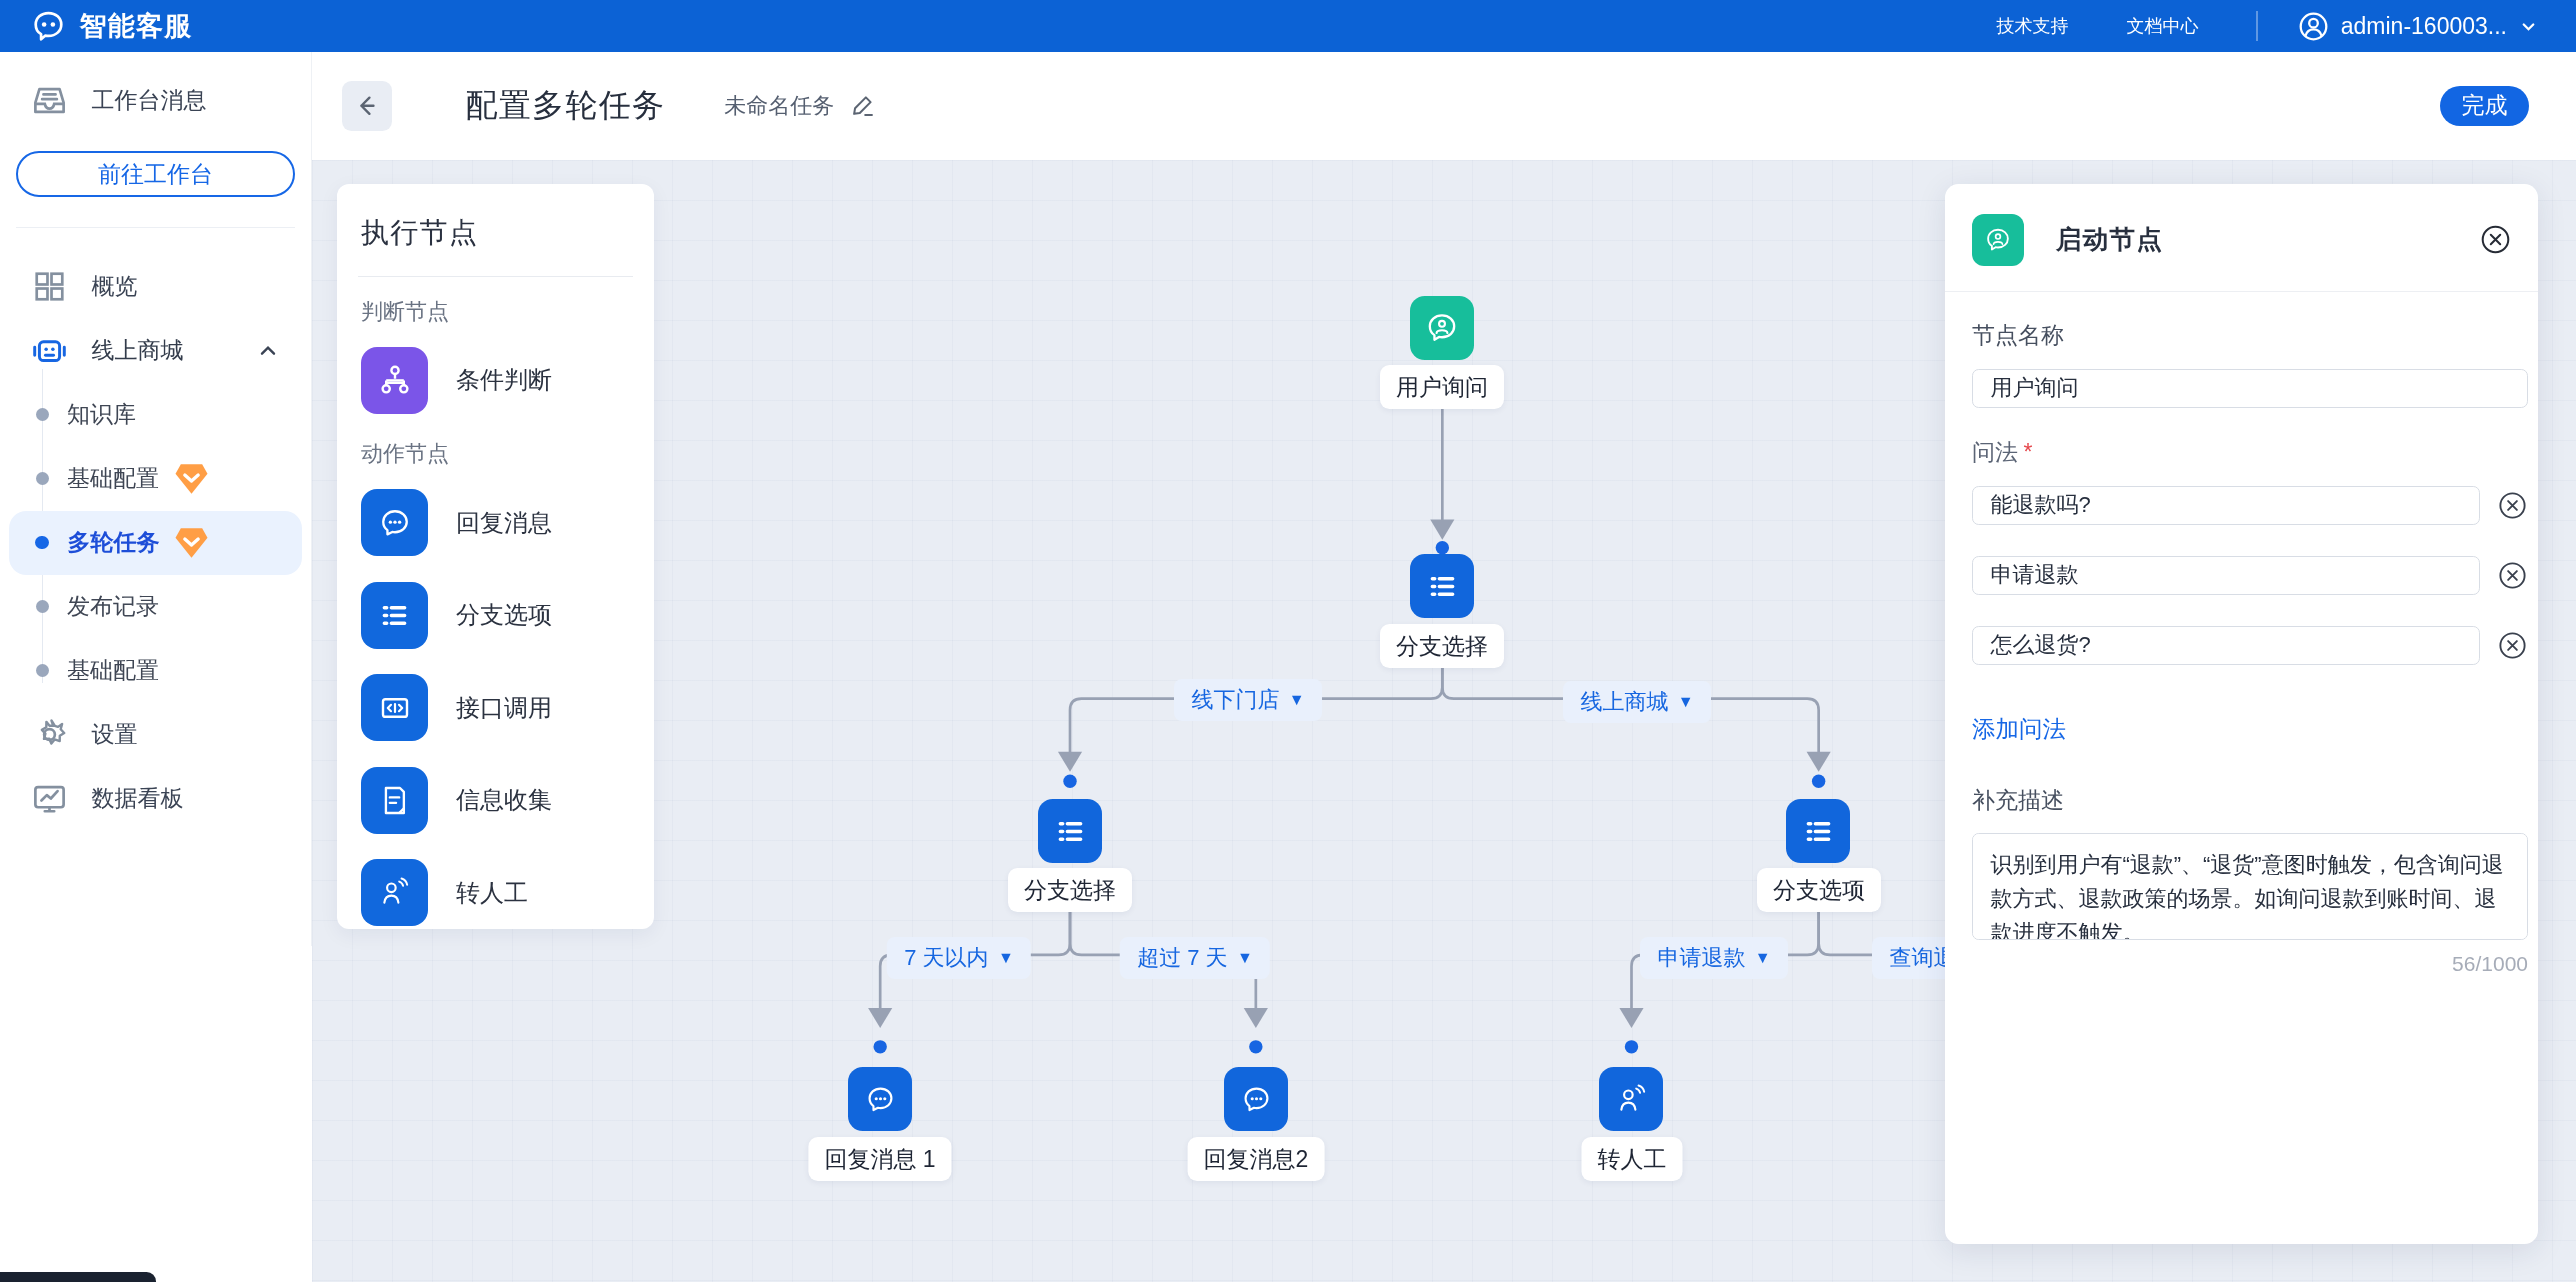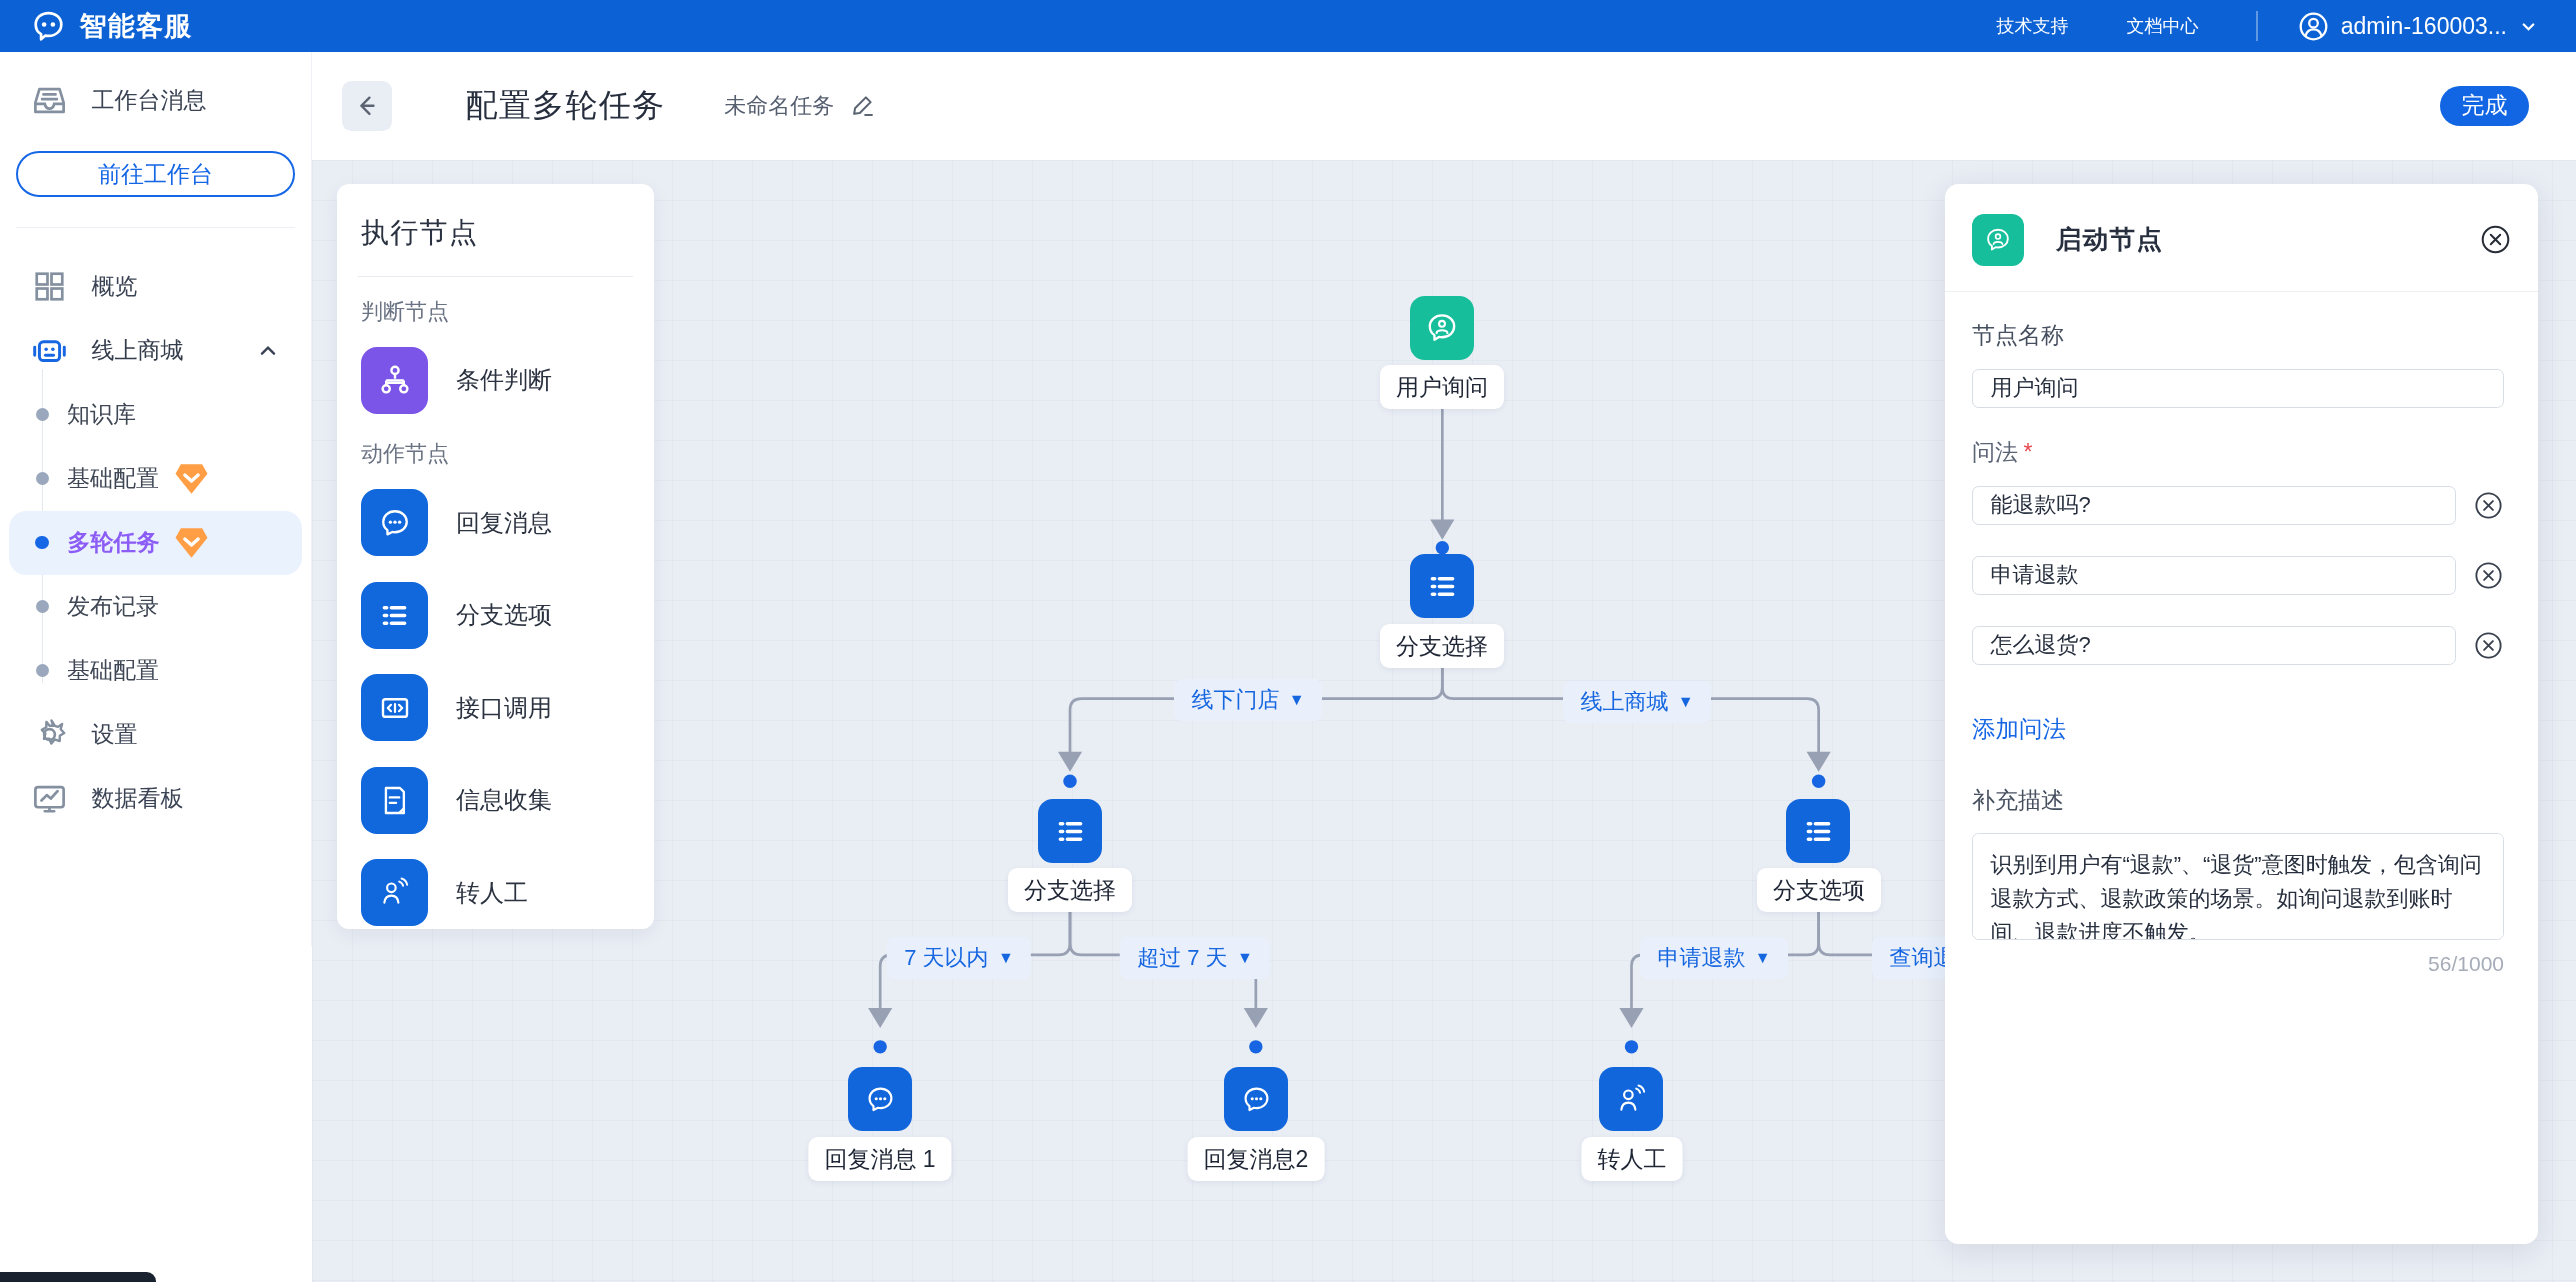--- a/index.html
+++ b/index.html
@@ -20,21 +20,21 @@
   .side-row { display:flex; align-items:center; height:64px; padding-left:29.5px; font-size:23px; color:#3A4354; position:relative; cursor:pointer; }
   .side-row .s-icon { width:39px; height:39px; margin-right:23px; flex:0 0 auto; }
   .side-msg { margin-top:16px; }
   .goto-btn { margin:19px 16px 0 16px; height:46px; border:2px solid #1667E6; border-radius:27px; color:#1667E6; font-size:23px; display:flex; align-items:center; justify-content:center; cursor:pointer; background:#fff; }
   .side-divider { height:1.3px; background:#ECEFF4; margin:29.5px 16px 27px 16px; }
   .chev { position:absolute; right:31px; width:24px; height:24px; }
   .submenu { position:relative; }
   .submenu .rail { position:absolute; left:42px; top:-13.4px; bottom:20px; width:1.3px; background:#E4E9F1; }
   .sub-row { display:flex; align-items:center; height:64px; padding-left:67px; font-size:23px; color:#3F4654; position:relative; cursor:pointer; }
   .sub-row .dot { position:absolute; left:36px; width:13.4px; height:13.4px; border-radius:50%; background:#9AA7BC; }
-  .sub-row.active { background:#EAF2FE; border-radius:17.4px; margin:0 9.4px; padding-left:58px; color:#8b5cf6; font-weight:bold; }
+  .sub-row.active { background:#EAF2FE; border-radius:17.4px; margin:0 9.4px; padding-left:58px; color:#1d4ed8; font-weight:bold; }
   .sub-row.active .dot { background:#1667E6; left:26px; }
   .gem { width:35px; height:32px; margin-left:14.8px; }
 
   
   .pagehead { position:absolute; left:312px; top:52px; width:2264px; height:107px; background:#fff; display:flex; align-items:center; z-index:40; }
   .back-btn { width:50px; height:50px; border-radius:9.4px; background:#E9EDF4; display:flex; align-items:center; justify-content:center; margin-left:29.5px; cursor:pointer; }
   .page-title { font-size:32px; font-weight:normal; color:#272F3E; margin-left:74px; letter-spacing:1.3px; }
   .task-name { font-size:22px; color:#555F70; margin-left:59px; }
   .edit-ic { width:27px; height:27px; margin-left:14.8px; cursor:pointer; }
   .done-btn { margin-left:auto; margin-right:47px; width:89px; height:40px; border-radius:21.5px; background:#1266E3; color:#fff; font-size:23px; display:flex; align-items:center; justify-content:center; cursor:pointer; border:none; }
@@ -62,21 +62,21 @@
   .pal-icon.purple { background:#7B55E8; }
   .pal-label { font-size:24px; color:#2B3240; }
 
   
   .panel { position:absolute; left:1945px; top:184px; width:593px; height:1060px; background:#fff; border-radius:13.4px; box-shadow:0 6.7px 29.5px rgba(25,40,80,.10); z-index:30; }
   .panel-head { display:flex; align-items:center; padding:29.5px 27px 25.5px 27px; }
   .panel-tile { width:52px; height:52px; border-radius:12px; background:#17BE9B; display:flex; align-items:center; justify-content:center; }
   .panel-title { font-size:25.5px; font-weight:bold; color:#272F3E; margin-left:32px; letter-spacing:1.3px; }
   .panel-close { margin-left:auto; width:31px; height:31px; cursor:pointer; }
   .panel-hr { height:1.3px; background:#EDEFF3; }
-  .panel-body { padding:28px 34px 0 27px; }
+  .panel-body { padding:28px 10px 0 27px; }
   .field-label { font-size:23px; color:#464F5F; margin-bottom:17.4px; }
   .req { color:#E5484D; margin-left:5.4px; }
   .text-input { width:100%; height:39px; border:1.3px solid #D8DDE5; border-radius:6.7px; font-size:22px; color:#272F3E; padding:0 17.4px; outline:none; font-family:inherit; background:#fff; }
   .phrase-row { display:flex; align-items:center; margin-bottom:31px; }
   .phrase-row .text-input { flex:1; }
   .x-btn { width:31px; height:31px; margin-left:17.4px; flex:0 0 auto; cursor:pointer; }
   .add-link { font-size:23.5px; color:#1667E6; margin:17.4px 0 40px 0; display:inline-block; cursor:pointer; }
   .desc-area { width:100%; height:107px; border:1.3px solid #D8DDE5; border-radius:6.7px; font-size:22px; line-height:1.55; color:#272F3E; padding:13.4px 17.4px; resize:none; outline:none; font-family:inherit; }
   .counter { text-align:right; font-size:21px; color:#A6ACB8; margin-top:9.4px; }
   .mt40 { margin-top:29.5px; }

